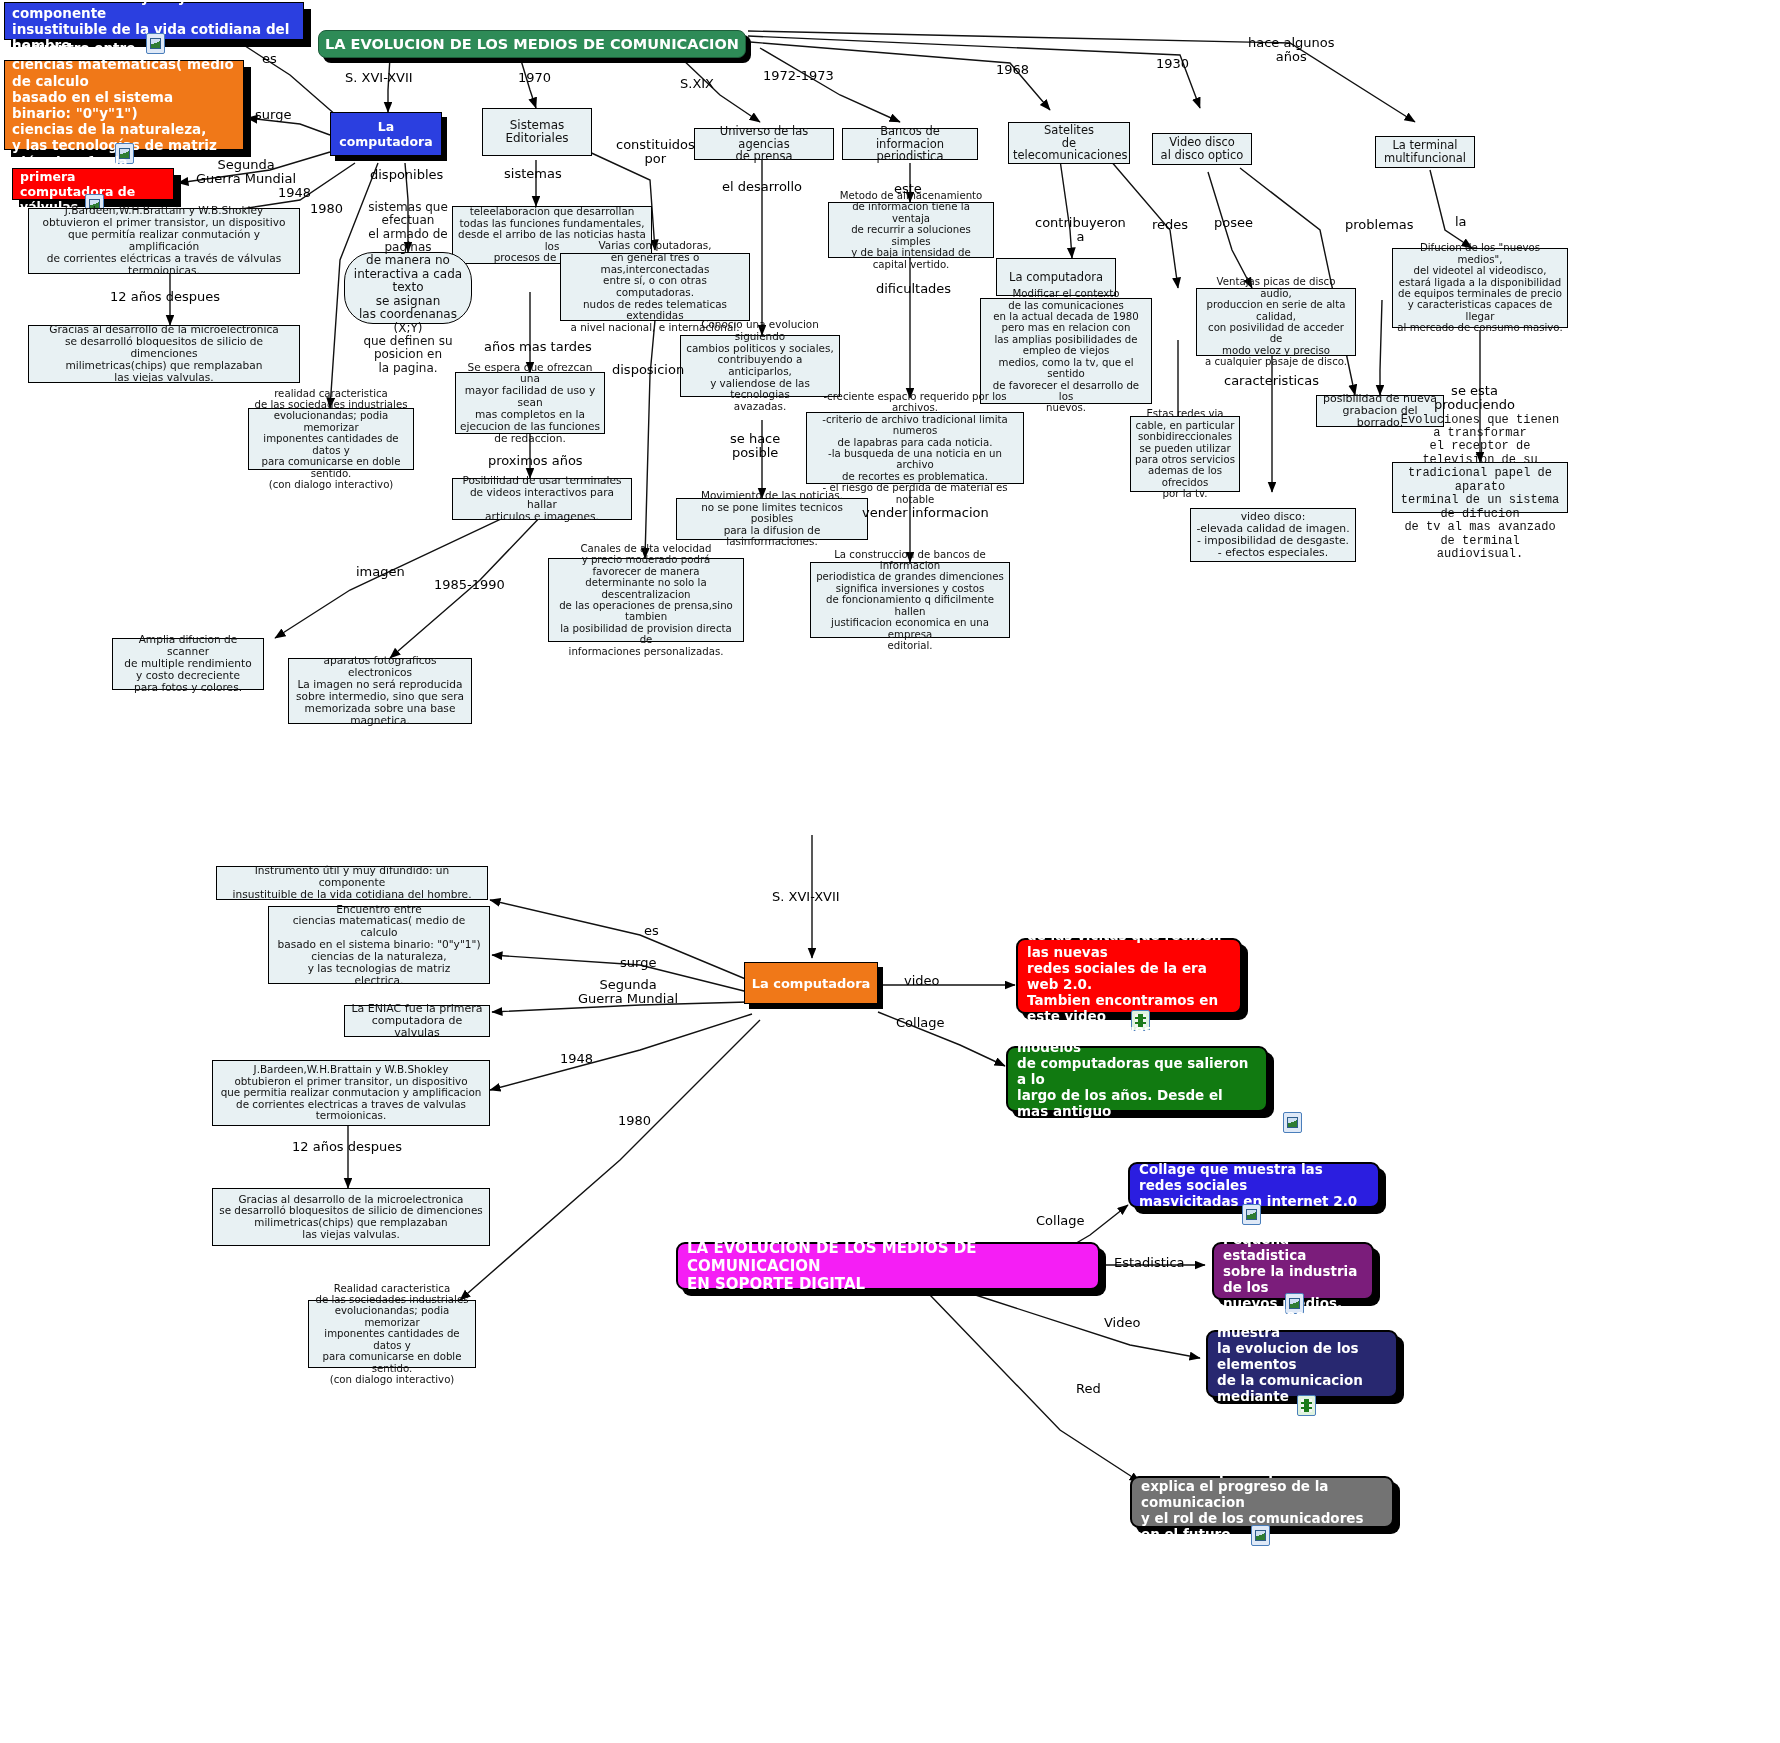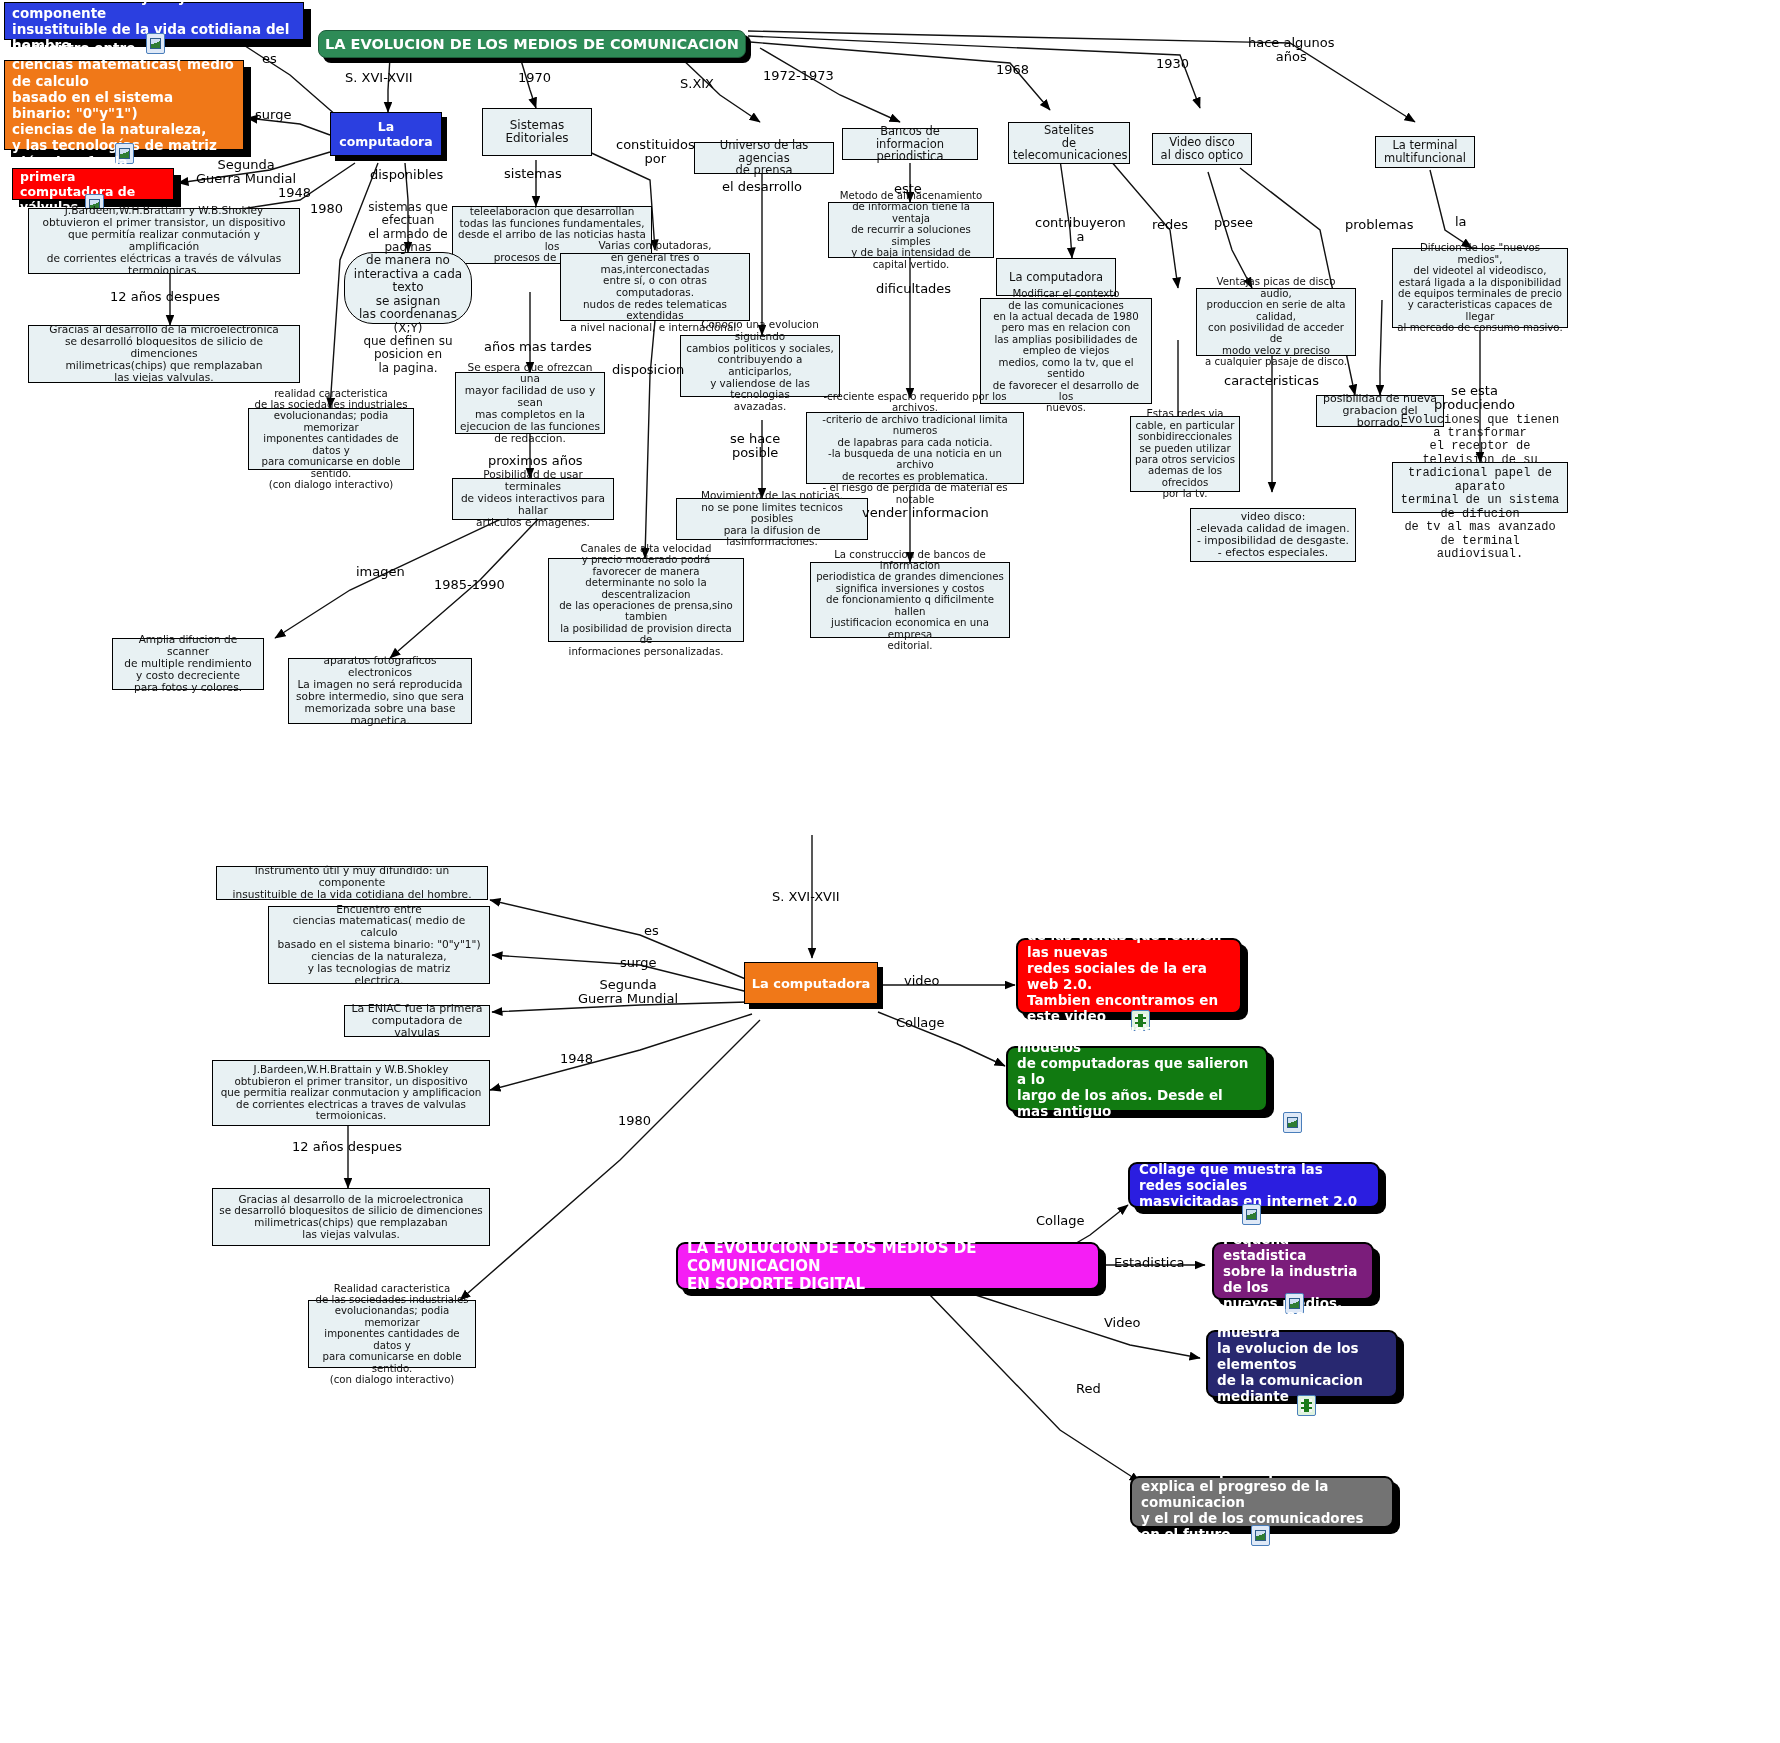--- a/index.html
+++ b/index.html
@@ -133,21 +133,21 @@
 <div class="node" style="left:330px;top:112px;width:112px;height:44px;background:#2b3fe0;border:1px solid #000;
             color:#fff;font-weight:bold;font-size:12.5px;box-shadow:5px 5px 0 #000;">
   <span class="txt">La computadora</span>
 </div>
 
 <div class="node plain" style="left:482px;top:108px;width:110px;height:48px;font-size:12px;">
   <span class="txt">Sistemas
 Editoriales</span>
 </div>
 
-<div class="node plain" style="left:694px;top:128px;width:140px;height:32px;font-size:11.5px;margin-top:14px;">
+<div class="node plain" style="left:694px;top:128px;width:140px;height:32px;font-size:11.5px;">
   <span class="txt">Universo de las agencias
 de prensa</span>
 </div>
 
 <div class="node plain" style="left:842px;top:128px;width:136px;height:32px;font-size:11.5px;">
   <span class="txt">Bancos de informacion
 periodistica</span>
 </div>
 
 <div class="node plain" style="left:1008px;top:122px;width:122px;height:42px;font-size:11.5px;">
@@ -265,21 +265,21 @@
 
 <div class="node plain" style="left:1392px;top:248px;width:176px;height:80px;font-size:10.2px;">
   <span class="txt">Difucion de los "nuevos medios",
 del videotel al videodisco,
 estará ligada a la disponibilidad
 de equipos terminales de precio
 y caracteristicas capaces de llegar
 al mercado de consumo masivo.</span>
 </div>
 
-<div class="node plain" style="left:452px;top:478px;width:162px;height:42px;font-size:10.6px;">
+<div class="node plain" style="left:452px;top:478px;width:180px;height:42px;font-size:10.6px;">
   <span class="txt">Posibilidad de usar terminales
 de videos interactivos para hallar
 articulos e imagenes.</span>
 </div>
 
 <div class="node plain" style="left:806px;top:412px;width:218px;height:72px;font-size:10.2px;">
   <span class="txt">-creciente espacio requerido por los archivos.
 -criterio de archivo tradicional limita numeros
 de lapabras para cada noticia.
 -la busqueda de una noticia en un archivo

